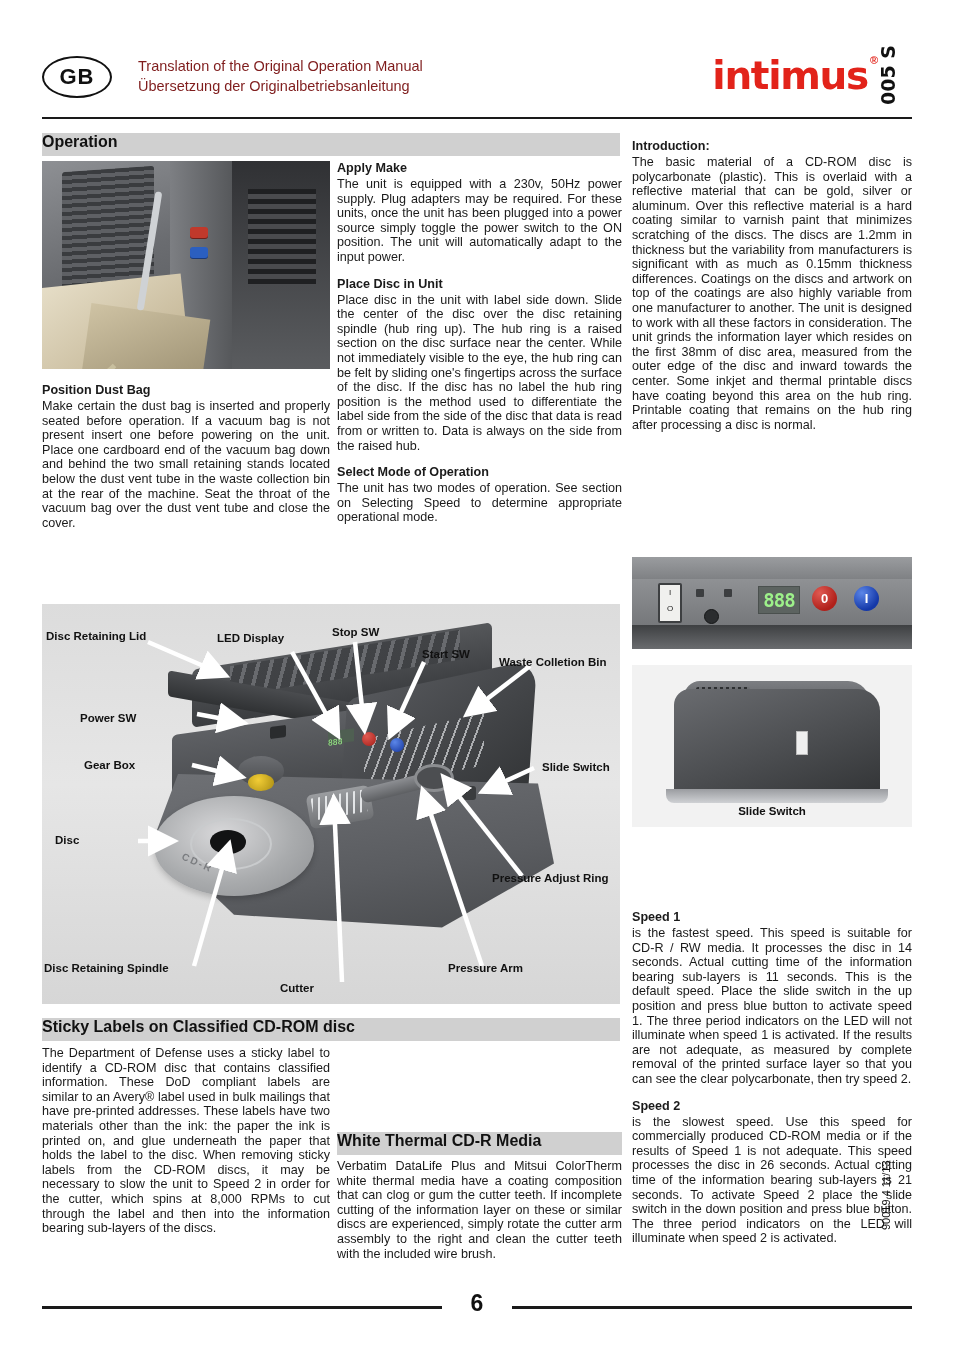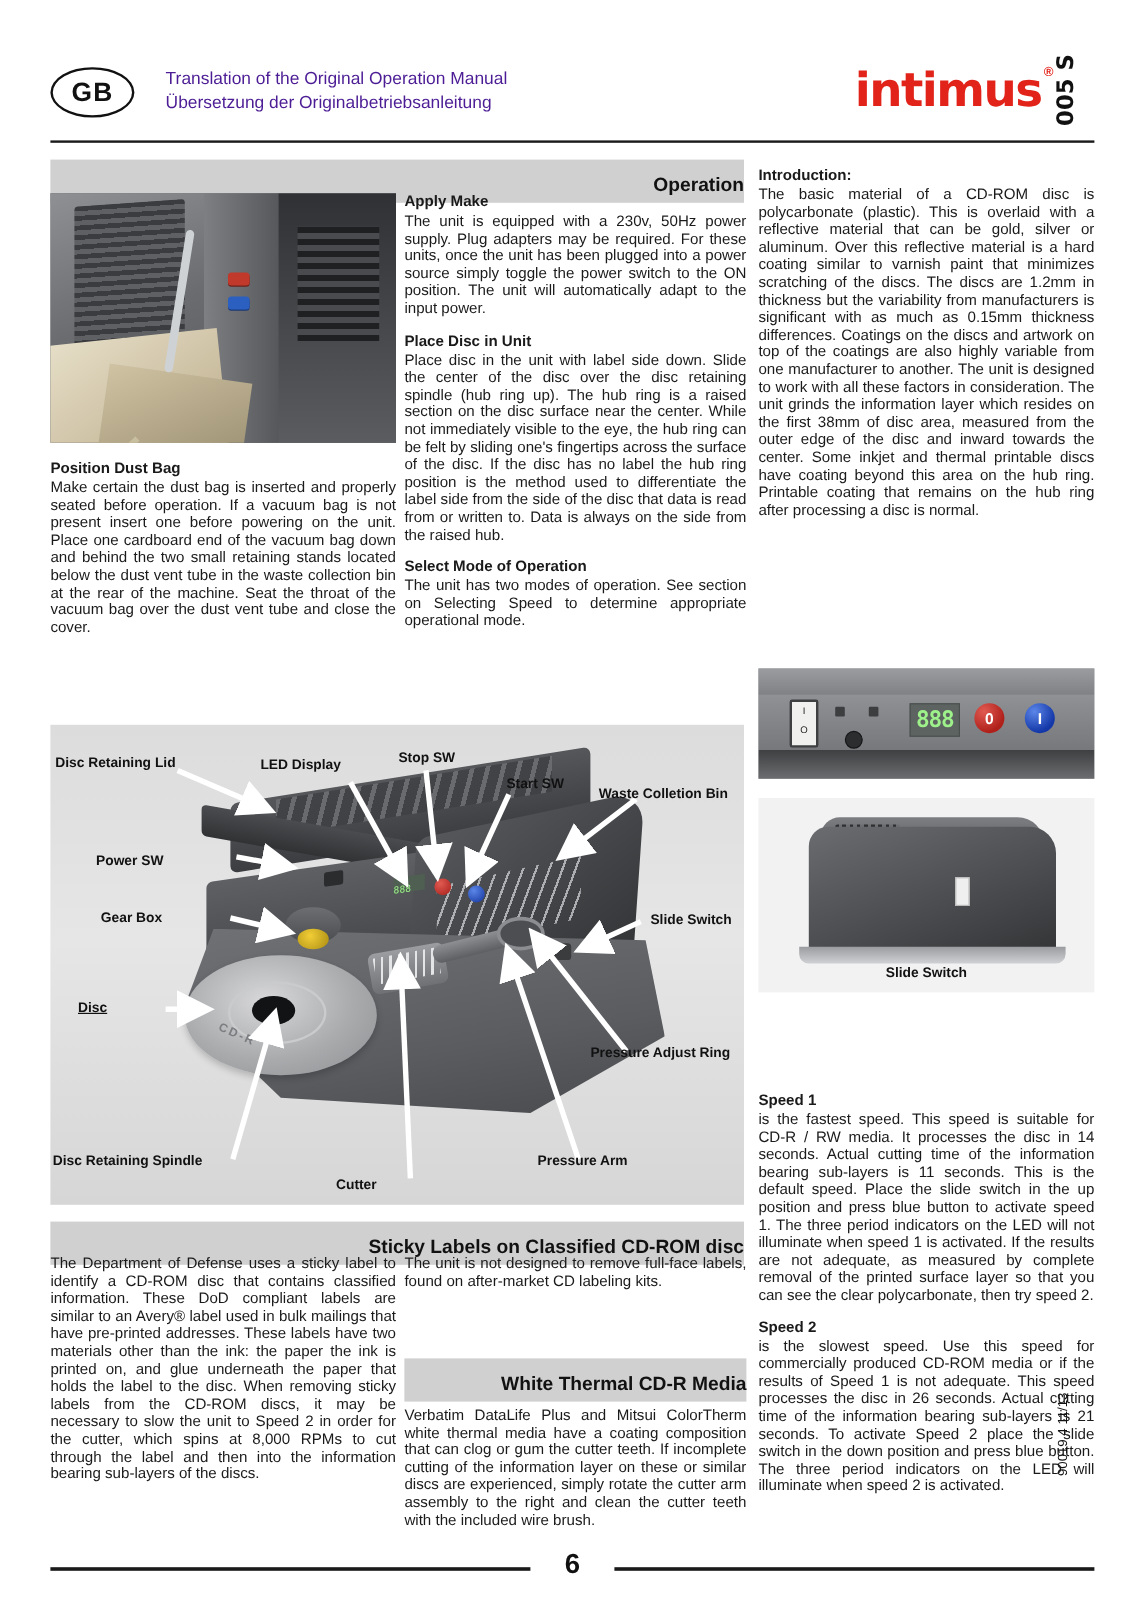--- a/index.html
+++ b/index.html
@@ -12,21 +12,21 @@
 
   
   .header{position:absolute;left:42px;top:48px;width:870px;height:62px;}
   .gb-badge{
     position:absolute;left:0;top:8px;width:66px;height:38px;
     border:2.5px solid #111;border-radius:50%;
     display:flex;align-items:center;justify-content:center;
     font-weight:bold;font-size:22px;letter-spacing:1px;color:#111;
   }
   .header-lines{position:absolute;left:96px;top:8px;}
-  .header-lines div{font-size:14.5px;line-height:20px;color:#4c1d95;}
+  .header-lines div{font-size:14.5px;line-height:20px;color:#7f1d1d;}
 
   .logo-wrap{position:absolute;right:0;top:0;width:190px;height:64px;}
   .logo-text{
     position:absolute;right:44px;top:6px;
     font-family:"DejaVu Sans", sans-serif;
     font-weight:bold;font-size:39px;letter-spacing:-1.3px;
     color:#e2231a;line-height:44px;
   }
   .logo-reg{
     position:absolute;right:34px;top:6px;
@@ -41,22 +41,22 @@
   }
   .rule-top{position:absolute;left:42px;top:117px;width:870px;height:2px;background:#1a1a1a;}
 
   
   .col{position:absolute;}
   .col-l{left:42px;width:288px;}
   .col-m{left:337px;width:285px;}
   .col-r{left:632px;width:280px;}
 
   .bar{
-    background:#d0d0d0;text-align:right;font-weight:bold;
-    font-size:16px;padding:13px 0 5px;color:#111;
+    background:#d0d0d0;text-align:left;font-weight:bold;
+    font-size:16px;padding:0 0 5px;color:#111;
   }
   .sub{font-weight:bold;font-size:12.6px;margin:0 0 1px;line-height:15px;}
   p.body{
     font-size:12.6px;line-height:14.6px;text-align:justify;
     margin:0 0 12px;hyphens:none;
   }
   p.body.last{margin-bottom:0;}
 
   
   .photo-top{
@@ -359,36 +359,33 @@
     </svg>
 
     <div class="dlabel" style="left:4px;top:26px;">Disc Retaining Lid</div>
     <div class="dlabel" style="left:175px;top:28px;">LED Display</div>
     <div class="dlabel" style="left:290px;top:22px;">Stop SW</div>
     <div class="dlabel" style="left:380px;top:44px;">Start SW</div>
     <div class="dlabel" style="left:457px;top:52px;">Waste Colletion Bin</div>
     <div class="dlabel" style="left:38px;top:108px;">Power SW</div>
     <div class="dlabel" style="left:42px;top:155px;">Gear Box</div>
     <div class="dlabel" style="left:500px;top:157px;">Slide Switch</div>
-    <div class="dlabel" style="left:23px;top:230px;text-decoration:underline;">Disc</div>
+    <div class="dlabel" style="left:13px;top:230px;">Disc</div>
     <div class="dlabel" style="left:450px;top:268px;">Pressure Adjust Ring</div>
     <div class="dlabel" style="left:2px;top:358px;">Disc Retaining Spindle</div>
     <div class="dlabel" style="left:238px;top:378px;">Cutter</div>
     <div class="dlabel" style="left:406px;top:358px;">Pressure Arm</div>
   </div>
 
   <div style="position:absolute;left:42px;top:1018px;width:578px;">
     <div class="bar">Sticky Labels on Classified CD-ROM disc</div>
   </div>
   <div class="col col-l" style="top:1046px;">
     <p class="body last">The Department of Defense uses a sticky label to identify a CD-ROM disc that contains classified information. These DoD compliant labels are similar to an Avery® label used in bulk mailings that have pre-printed addresses. These labels have two materials other than the ink: the paper the ink is printed on, and glue underneath the paper that holds the label to the disc. When removing sticky labels from the CD-ROM discs, it may be necessary to slow the unit to Speed 2 in order for the cutter, which spins at 8,000 RPMs to cut through the label and then into the information bearing sub-layers of the discs.</p>
   </div>
-  <div class="col col-m" style="top:1046px;">
-    <p class="body last">The unit is not designed to remove full-face labels, found on after-market CD labeling kits.</p>
-  </div>
 
   <div class="col col-m" style="top:1132px;">
     <div class="bar">White Thermal CD-R Media</div>
     <div style="height:4px"></div>
     <p class="body last">Verbatim DataLife Plus and Mitsui ColorTherm white thermal media have a coating composition that can clog or gum the cutter teeth. If incomplete cutting of the information layer on these or similar discs are experienced, simply rotate the cutter arm assembly to the right and clean the cutter teeth with the included wire brush.</p>
   </div>
 
   <div class="rule-bot-l"></div>
   <div class="rule-bot-r"></div>
   <div class="pageno">6</div>

